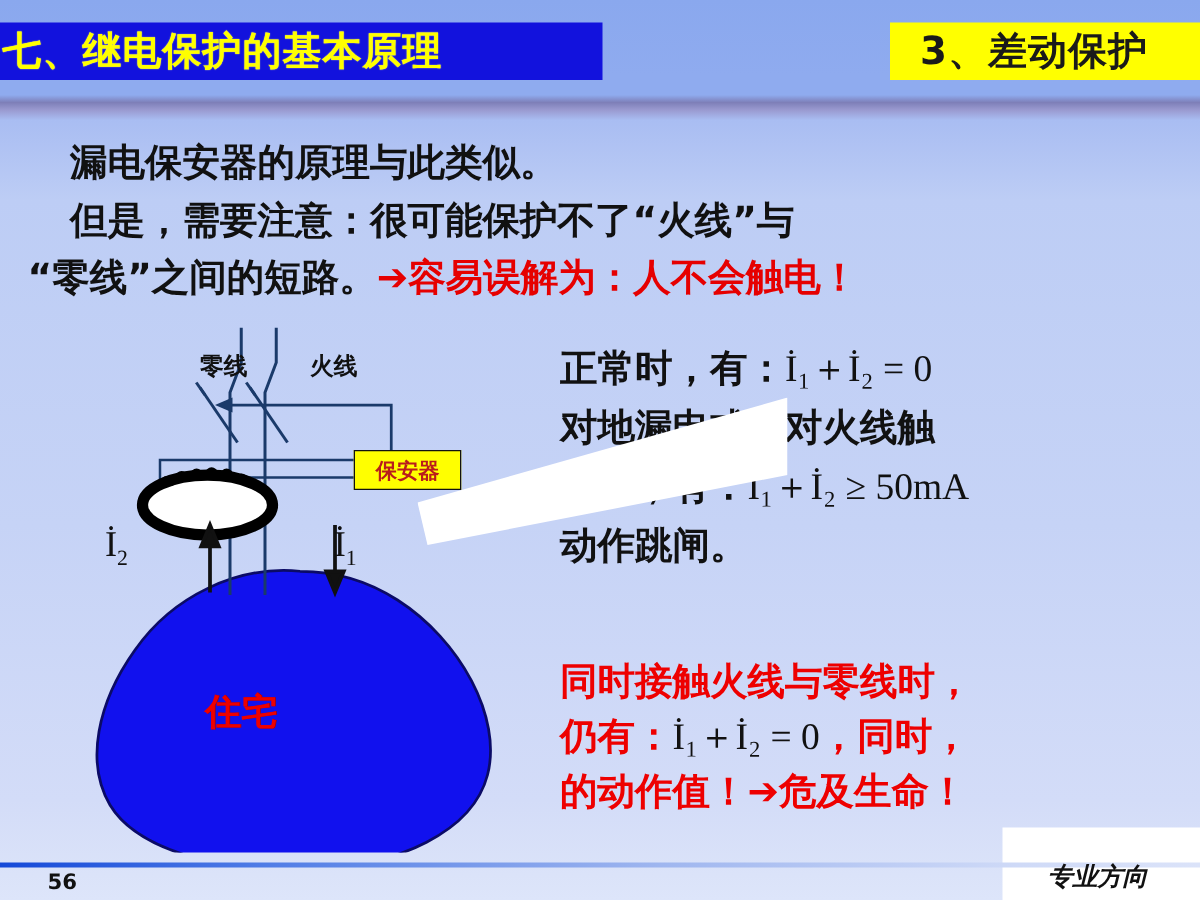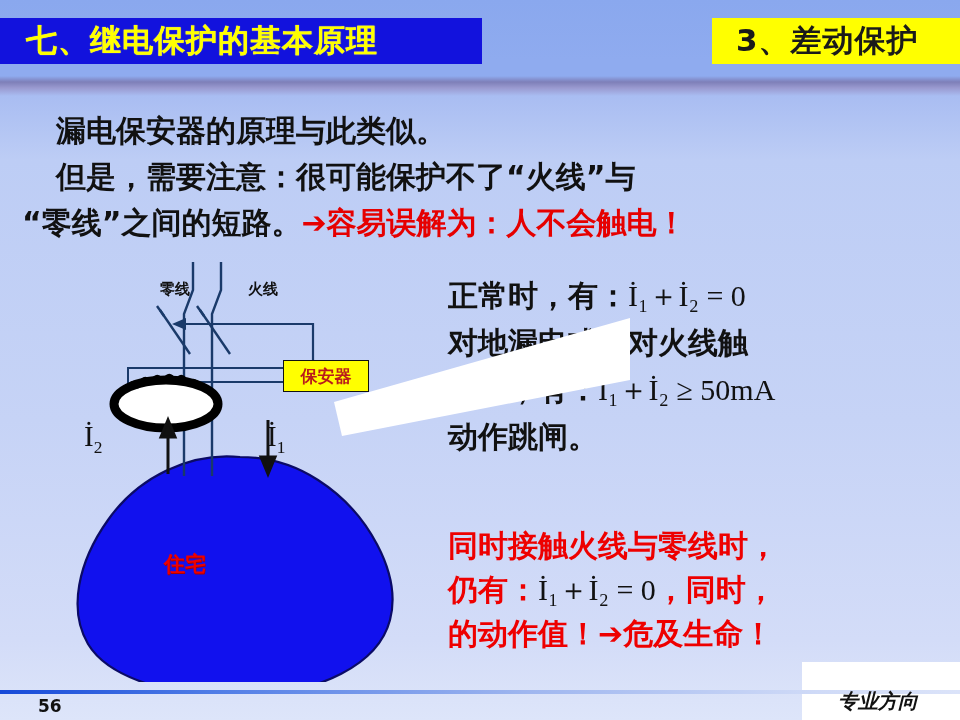--- a/index.html
+++ b/index.html
@@ -17,21 +17,21 @@
   }
 
   
   .banner{
     position:absolute;display:flex;align-items:center;
     font-weight:bold;white-space:nowrap;
   }
   #banner-left{
     left:0;top:18px;width:482px;height:46px;
     background:#1212dd;color:#ffff00;
-    font-size:31px;letter-spacing:1px;padding-left:26px;
+    font-size:31px;letter-spacing:1px;padding-left:2px;
     box-sizing:border-box;
     text-shadow:0 0 1px #ffff88;
   }
   #banner-right{
     left:712px;top:18px;width:260px;height:46px;
     background:#ffff00;color:#1a1a1a;
     font-size:31px;letter-spacing:1px;padding-left:24px;
     box-sizing:border-box;
   }
 
@@ -42,33 +42,33 @@
   }
   #para .l1{display:block;text-indent:34px;}
   #para .l2{display:block;text-indent:34px;}
   #para .l3{display:block;}
   .red{color:#e60000;}
 
   
   #diagram{position:absolute;left:60px;top:262px;width:370px;height:420px;}
   #diagram svg{display:block;}
   .dlabel{
-    position:absolute;color:#111;font-weight:bold;font-size:15px;
+    position:absolute;color:#111;font-weight:bold;font-size:19px;
     white-space:nowrap;
   }
   #lbl-neutral{left:100px;top:18px;}
   #lbl-live{left:188px;top:18px;}
   #lbl-box{
     left:223px;top:98px;width:84px;height:30px;
     background:#ffff00;border:1.6px solid #111;
     display:flex;align-items:center;justify-content:center;
     font-size:17px;color:#b91c1c;font-weight:bold;
   }
   #lbl-house{
-    left:104px;top:288px;color:#ee0000;font-size:21px;font-weight:bold;
+    left:104px;top:288px;color:#ee0000;font-size:29px;font-weight:bold;
     text-shadow:0.5px 0.5px 0 #aa0000;
   }
   .cur{
     position:absolute;color:#111;font-size:29px;font-weight:normal;
     font-family:"Liberation Serif","DejaVu Serif",serif;
   }
   #cur-i2{left:24px;top:158px;}
   #cur-i1{left:207px;top:158px;}
   .cur sub{font-size:0.6em;}
 

